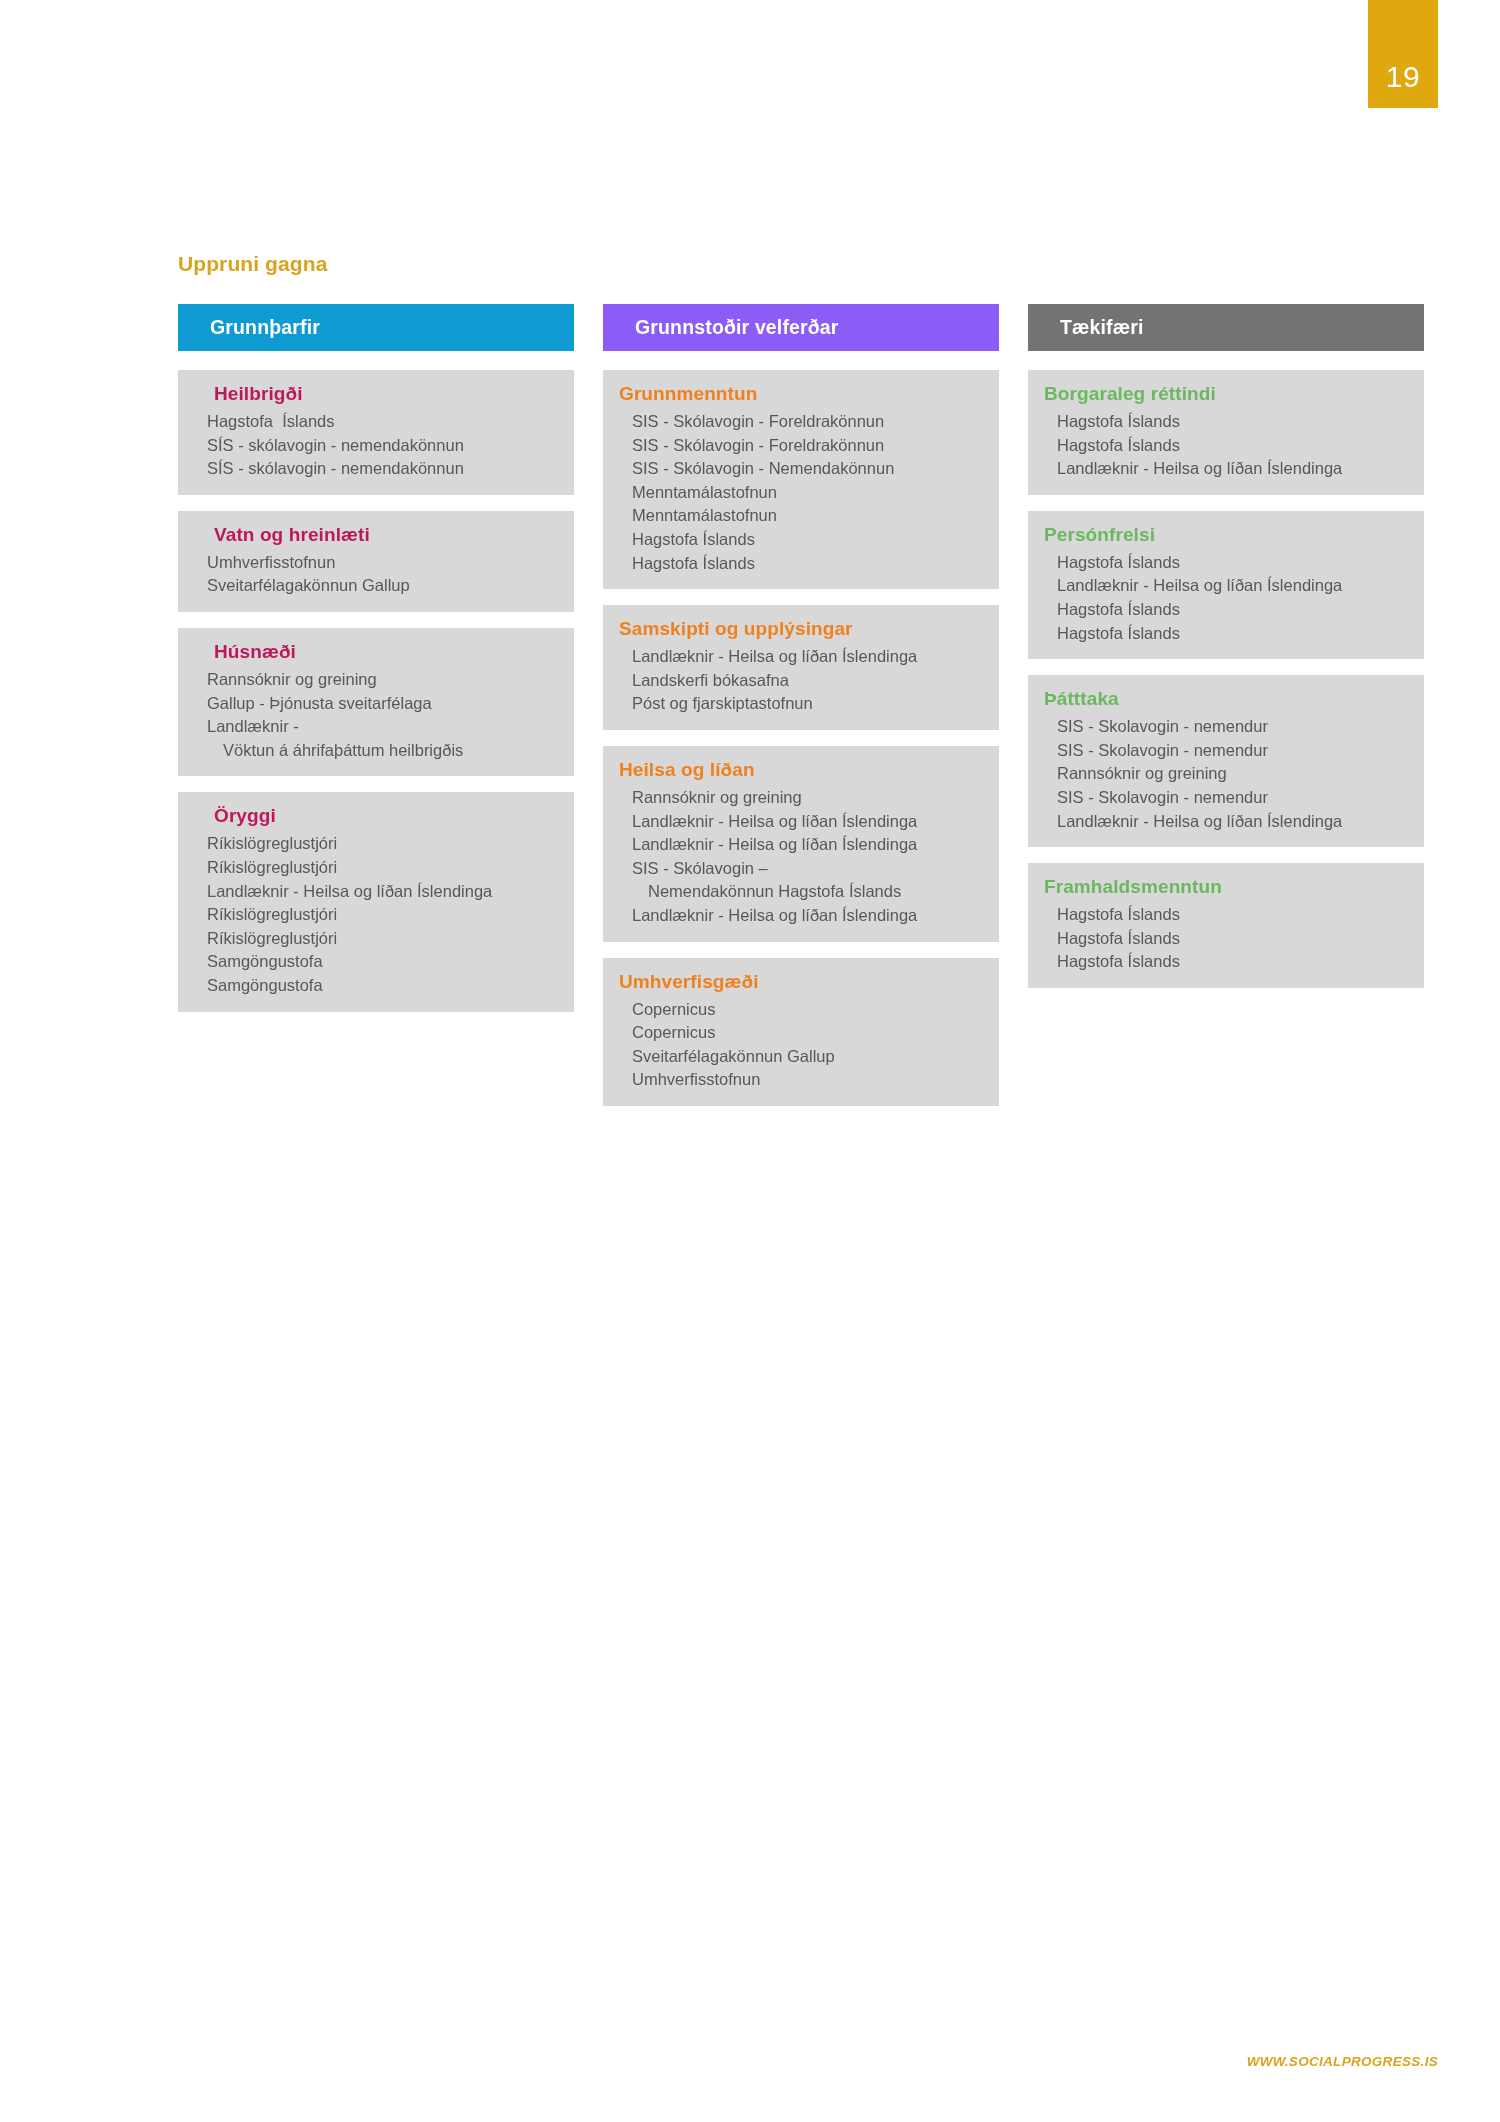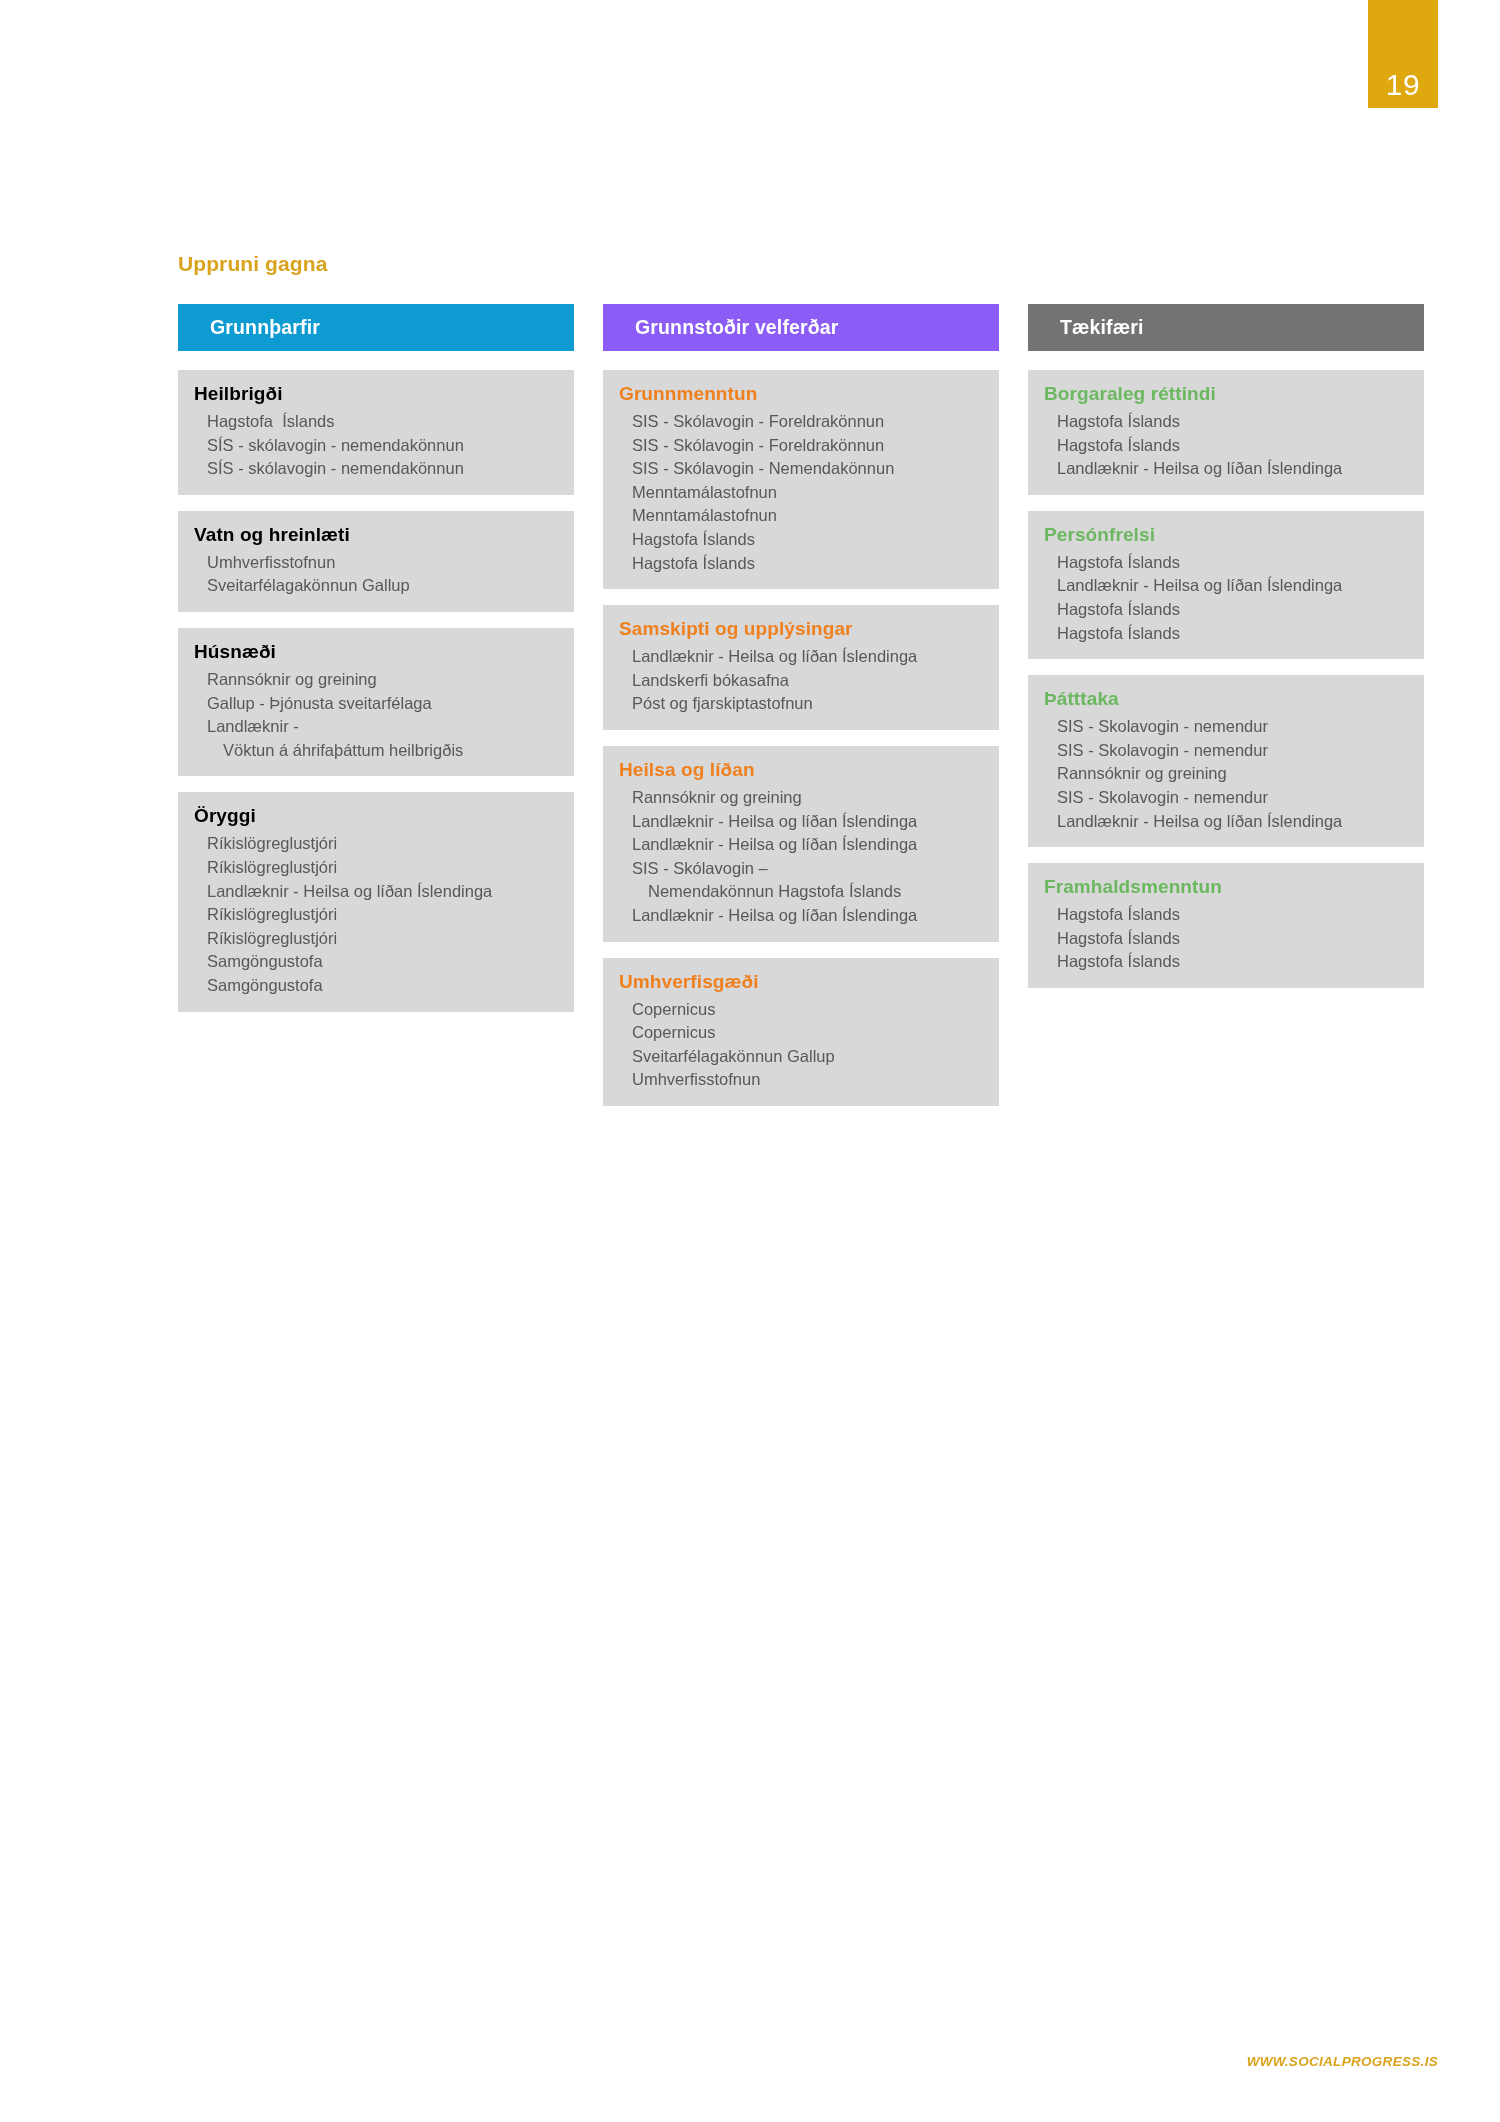--- a/index.html
+++ b/index.html
@@ -22,21 +22,21 @@
     right: 62px;
     width: 70px;
     height: 108px;
     background: #e0a80f;
     color: #ffffff;
     font-size: 30px;
     font-weight: 400;
     display: flex;
     align-items: flex-end;
     justify-content: center;
-    padding-bottom: 6px;
+    padding-bottom: 14px;
     box-sizing: border-box;
     letter-spacing: 0.5px;
   }
 
   
   .content {
     position: absolute;
     left: 178px;
     top: 252px;
     width: 1262px;
@@ -85,21 +85,21 @@
     box-sizing: border-box;
     margin-bottom: 16px;
   }
 
   .group-title {
     font-size: 19px;
     font-weight: bold;
     margin: 0 0 5px 0;
     letter-spacing: 0.1px;
   }
-  .group-title.blue   { color: #000000; }
+  .group-title.blue   { color: #be185d; margin-left: 20px; }
   .group-title.orange { color: #f0801e; }
   .group-title.green  { color: #6cb860; }
 
   .item-list {
     list-style: none;
     margin: 0;
     padding: 0 0 0 13px;
   }
   .item {
     font-size: 16.5px;

